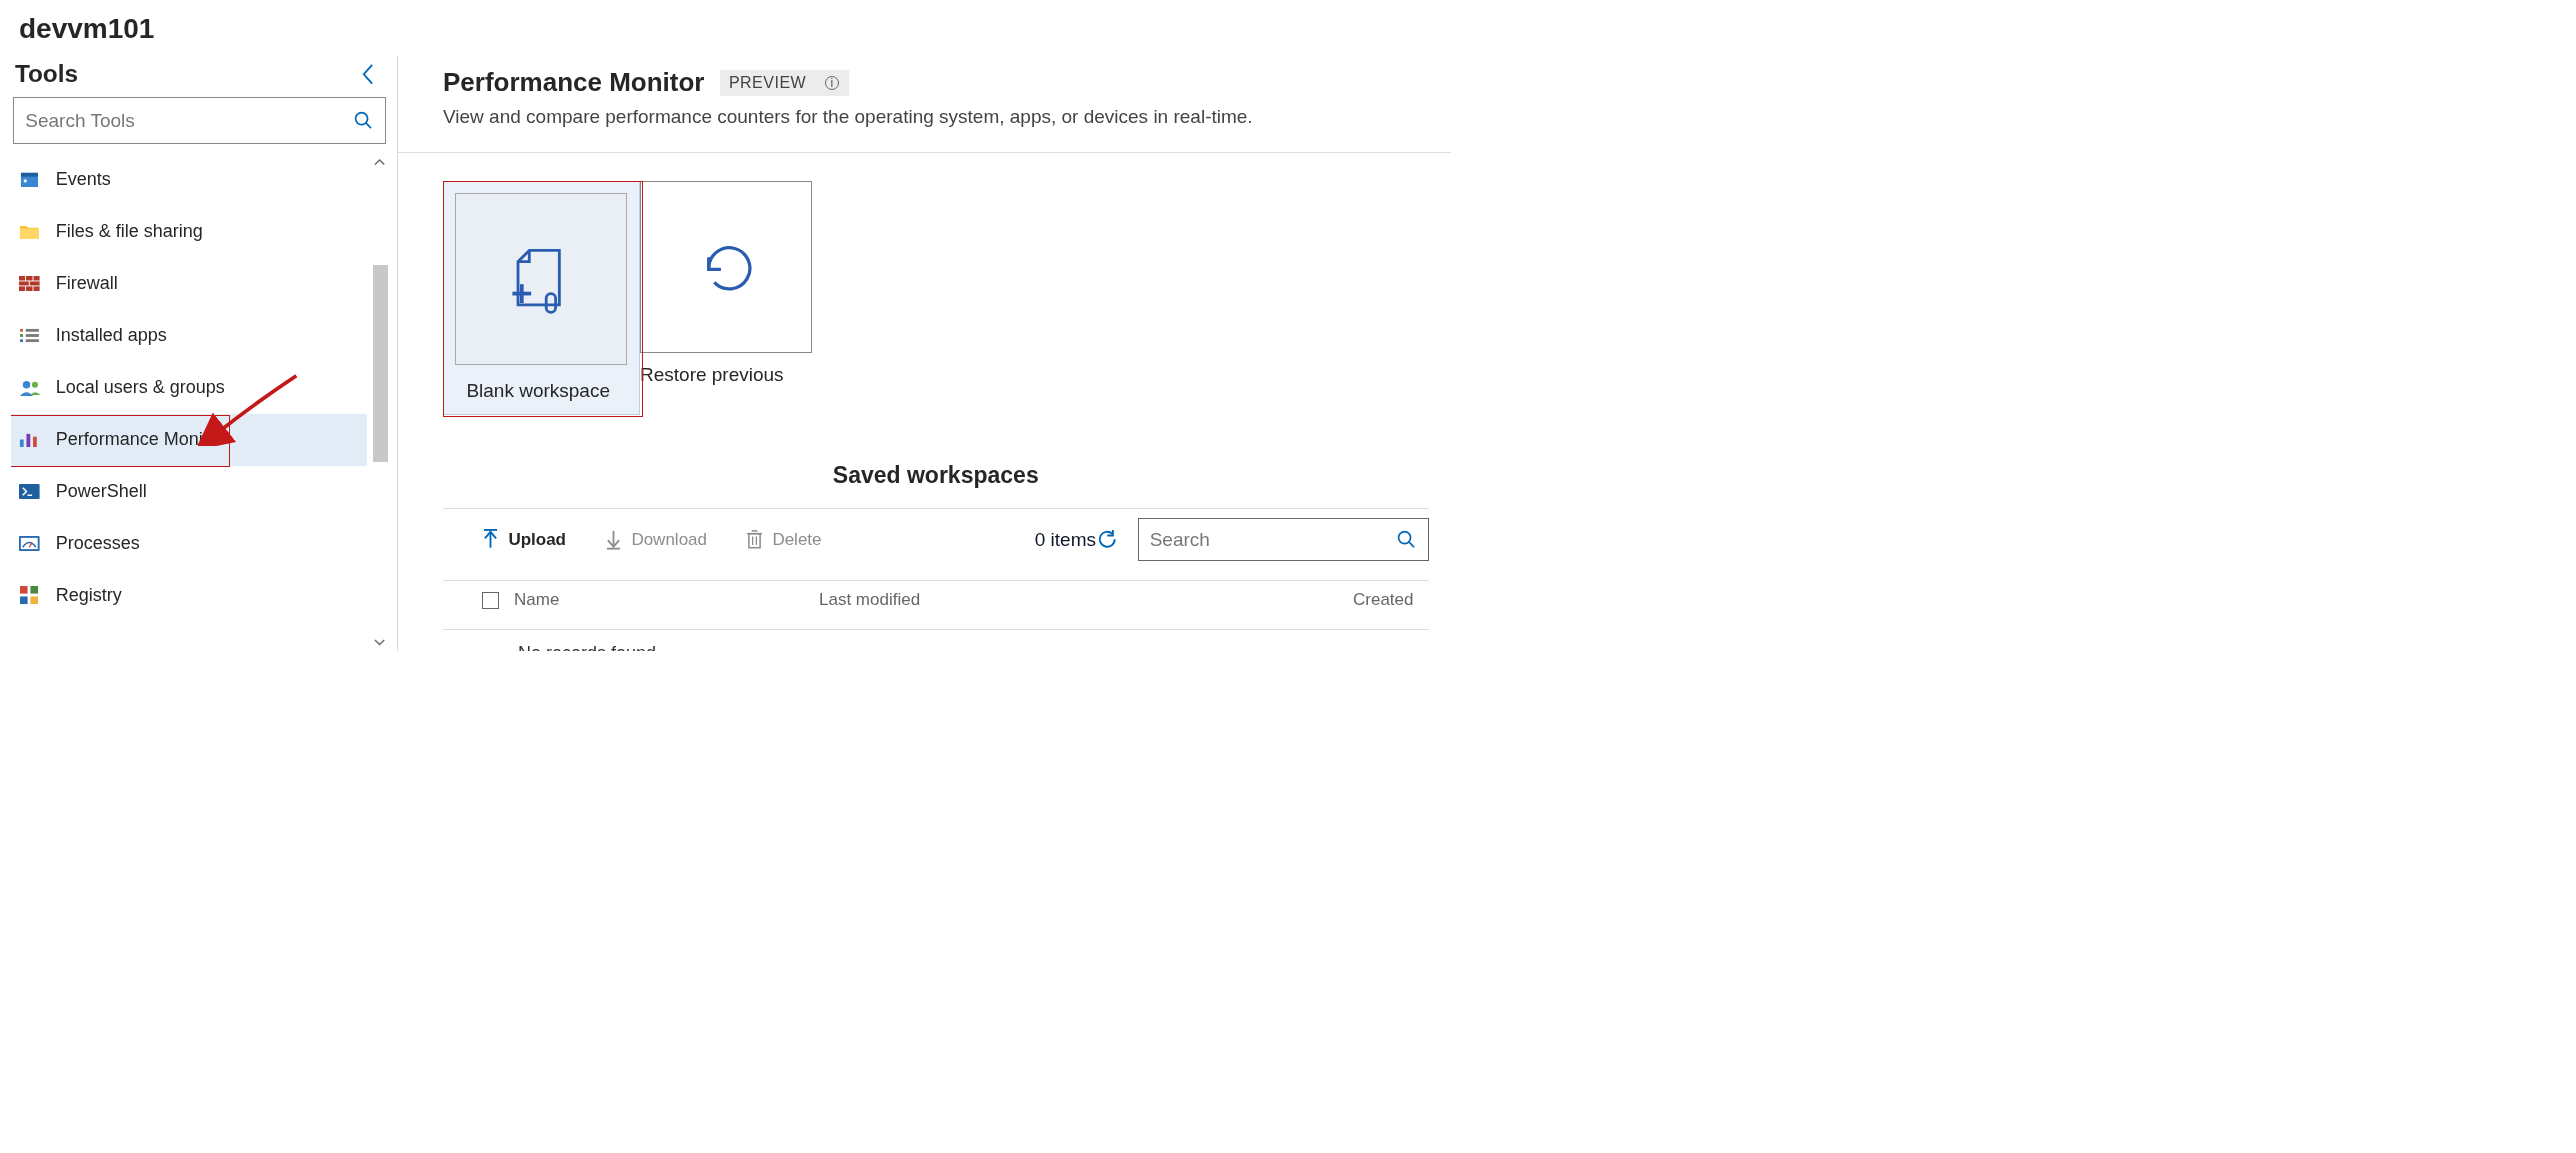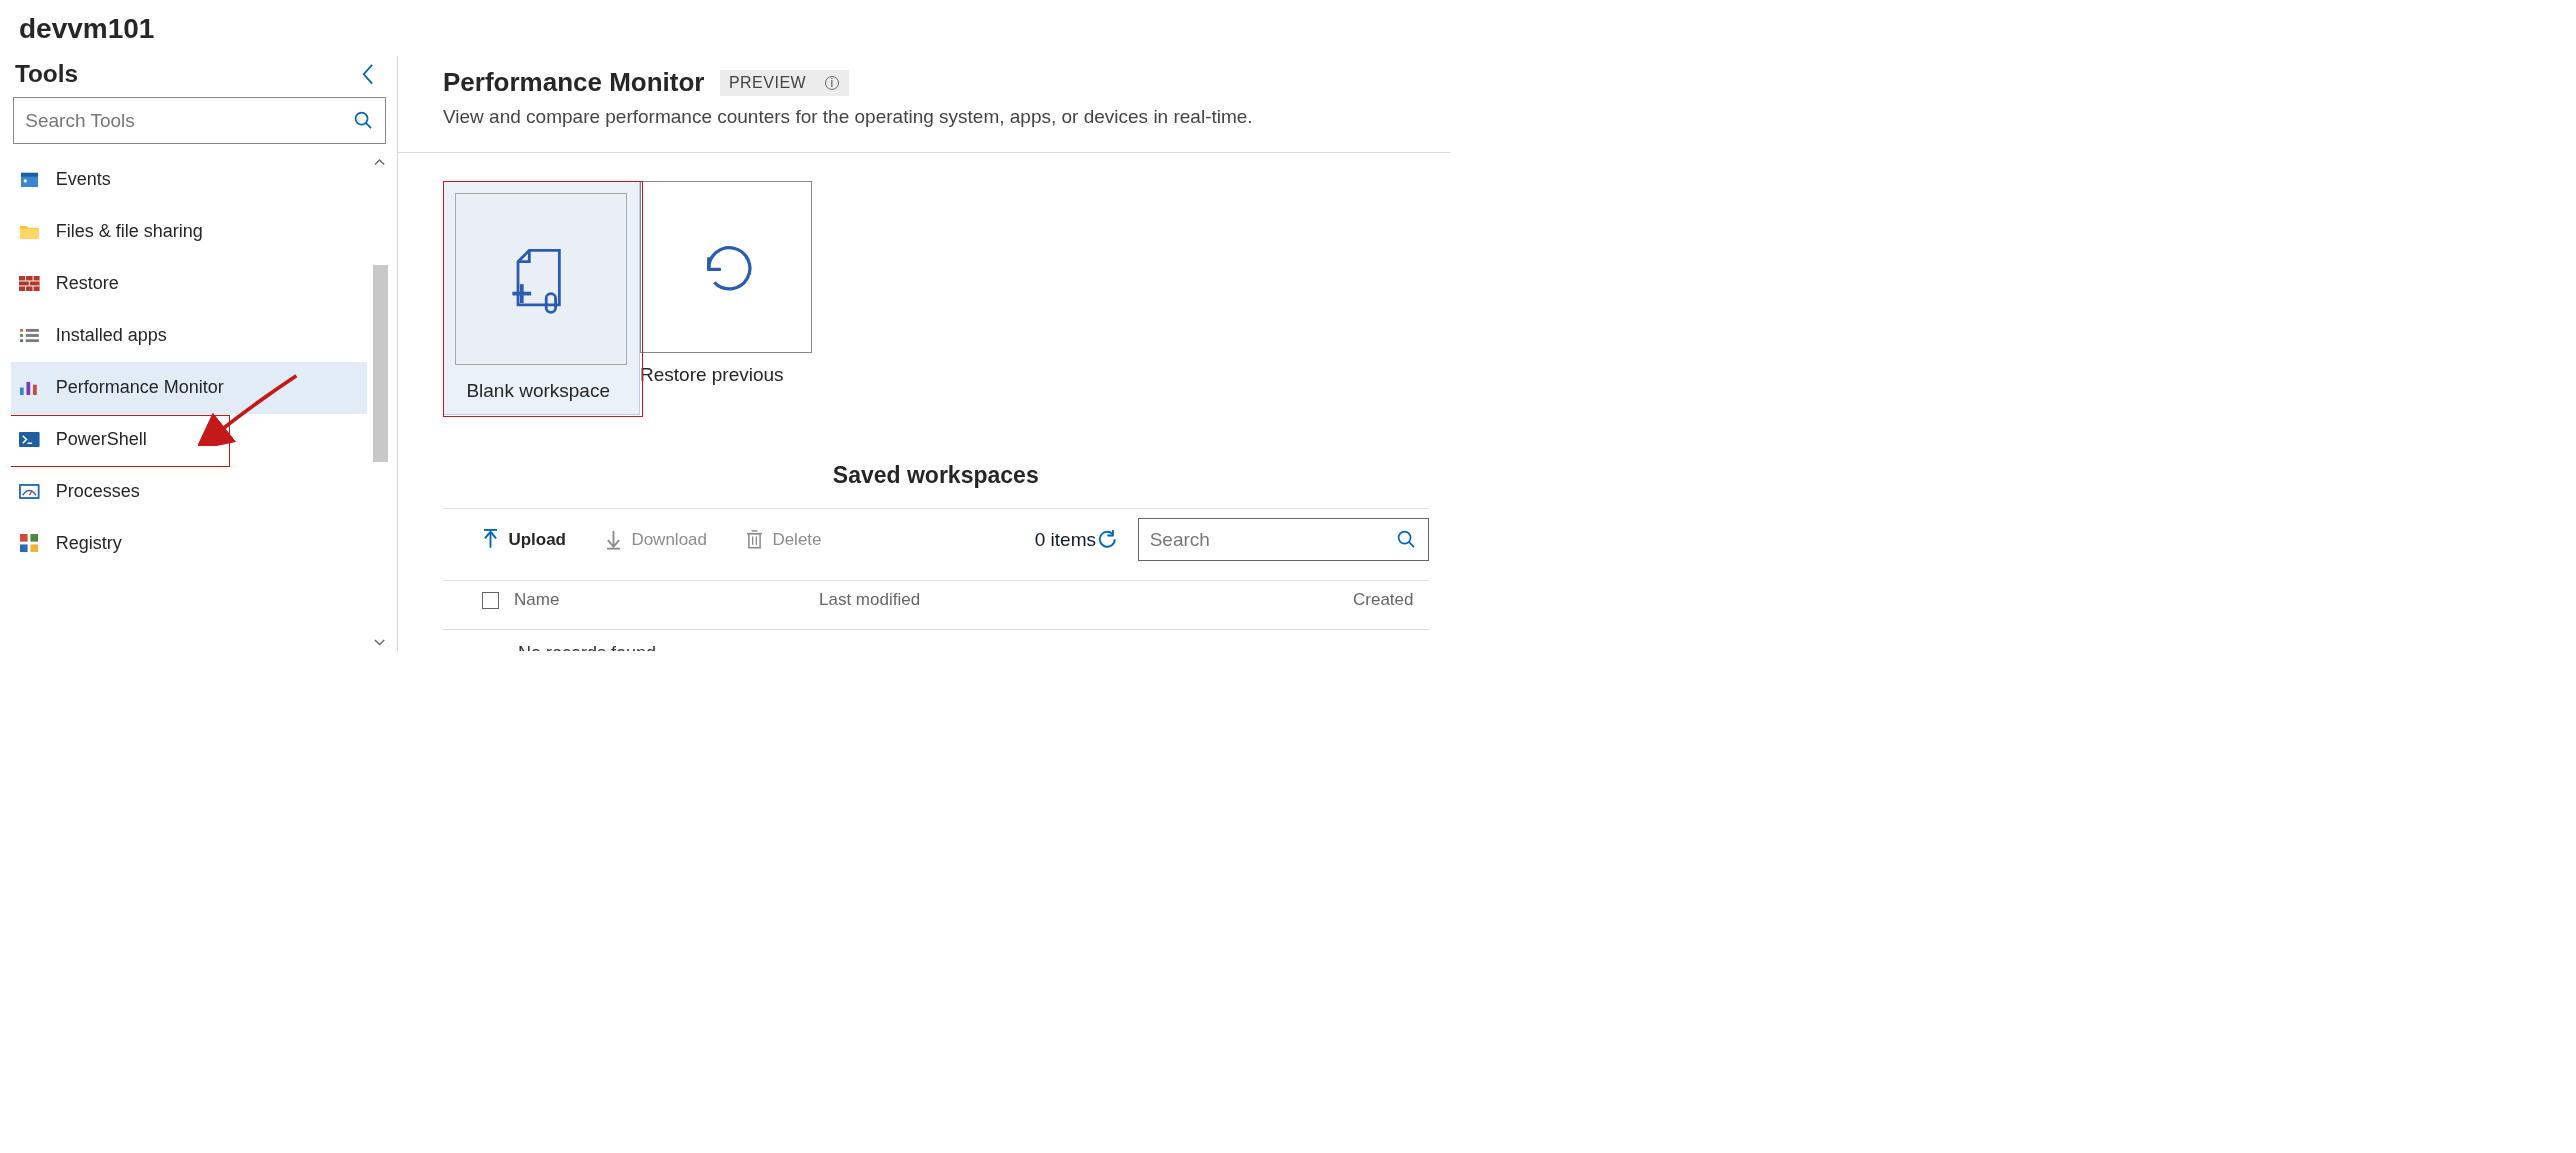--- a/index.html
+++ b/index.html
@@ -134,34 +134,45 @@
                   <rect width="22" height="16" fill="#b33a2a"></rect>
                   <line x1="0" y1="5.3" x2="22" y2="5.3" stroke="#fff" stroke-width="1"></line>
                   <line x1="0" y1="10.6" x2="22" y2="10.6" stroke="#fff" stroke-width="1"></line>
                   <line x1="7" y1="0" x2="7" y2="5.3" stroke="#fff" stroke-width="1"></line>
                   <line x1="15" y1="0" x2="15" y2="5.3" stroke="#fff" stroke-width="1"></line>
                   <line x1="11" y1="5.3" x2="11" y2="10.6" stroke="#fff" stroke-width="1"></line>
                   <line x1="7" y1="10.6" x2="7" y2="16" stroke="#fff" stroke-width="1"></line>
                   <line x1="15" y1="10.6" x2="15" y2="16" stroke="#fff" stroke-width="1"></line>
                 </svg>
             </span>
-            <span>Restore</span>
+            <span>Firewall</span>
           </li>
           <li class="tool-item">
             <span class="icon-slot">
               <svg width="19" height="15" viewBox="0 0 20 16">
                   <rect x="0" y="1" width="3" height="3" fill="#d06030"></rect>
                   <rect x="6" y="1" width="14" height="3" fill="#7a7a7a"></rect>
                   <rect x="0" y="6.5" width="3" height="3" fill="#4a8a40"></rect>
                   <rect x="6" y="6.5" width="14" height="3" fill="#7a7a7a"></rect>
                   <rect x="0" y="12" width="3" height="3" fill="#3a6ab0"></rect>
                   <rect x="6" y="12" width="14" height="3" fill="#7a7a7a"></rect>
                 </svg>
             </span>
             <span>Installed apps</span>
+          </li>
+          <li class="tool-item">
+            <span class="icon-slot">
+              <svg width="22.5" height="17" viewBox="0 0 24 18">
+                  <circle cx="8" cy="6" r="4" fill="#3a86d0"></circle>
+                  <path d="M1 18 q7-8 14 0 z" fill="#3a86d0"></path>
+                  <circle cx="17" cy="6" r="3.2" fill="#6ab04c"></circle>
+                  <path d="M12 17 q5-6 11 0 z" fill="#6ab04c"></path>
+                </svg>
+            </span>
+            <span>Local users &amp; groups</span>
           </li>
           <li class="tool-item active">
             <span class="icon-slot">
               <svg width="20.6" height="17" viewBox="0 0 22 18">
                   <rect x="1" y="9" width="4" height="8" fill="#3a86d0"></rect>
                   <rect x="8" y="3" width="4" height="14" fill="#7a3ab0"></rect>
                   <rect x="15" y="6" width="4" height="11" fill="#d04a3a"></rect>
                 </svg>
             </span>
             <span>Performance Monitor</span>

